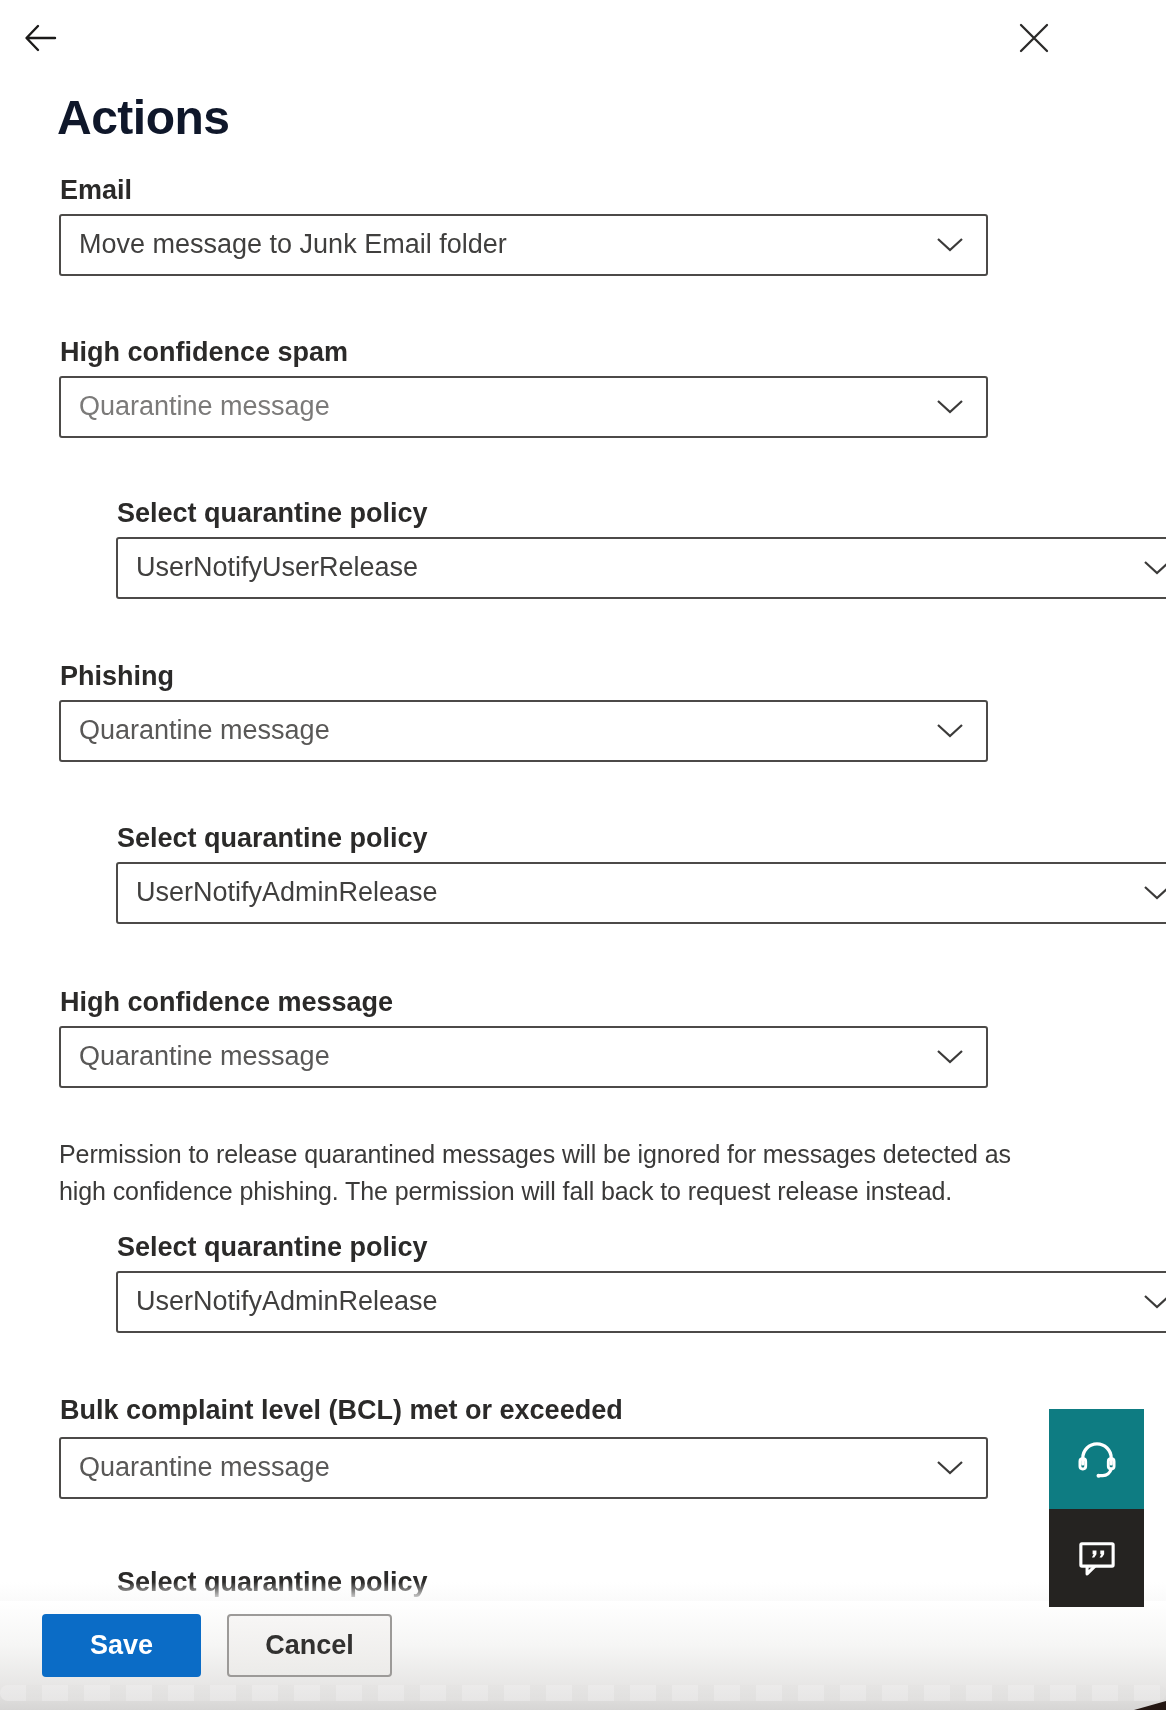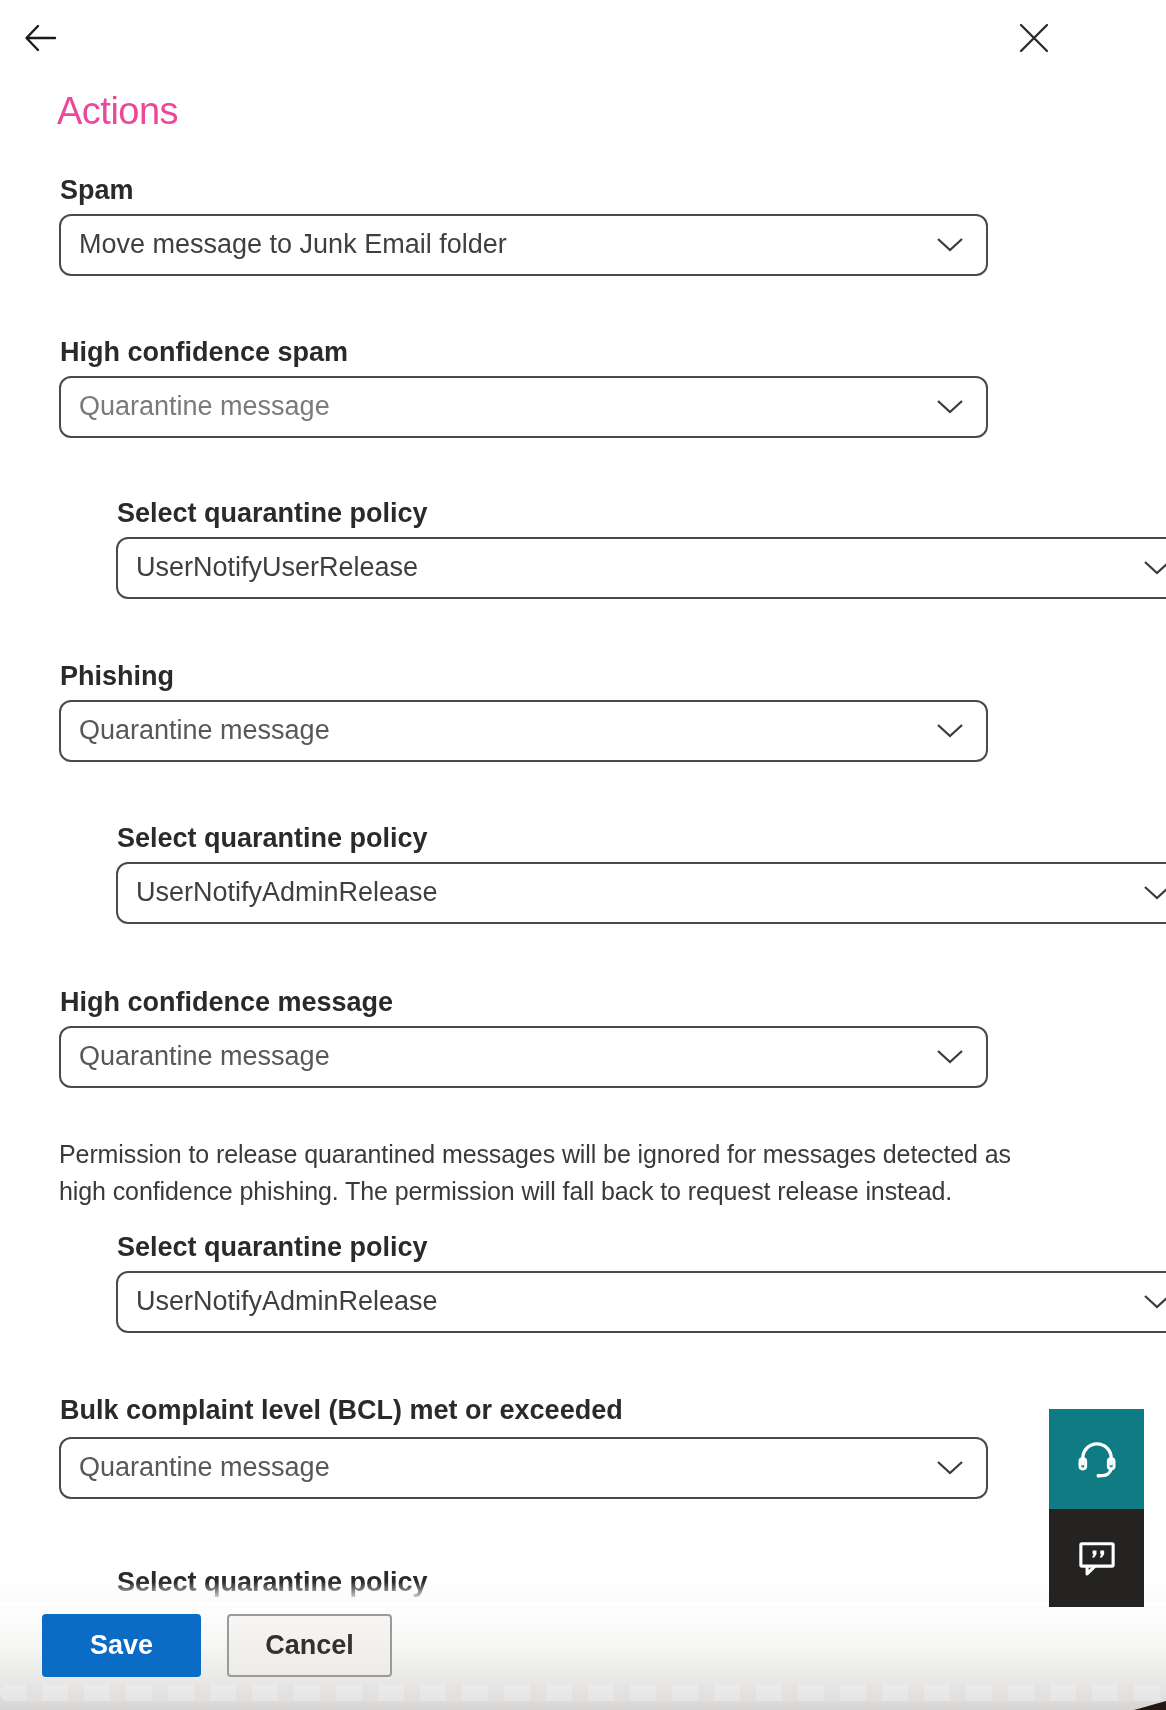--- a/index.html
+++ b/index.html
@@ -5,25 +5,25 @@
   html,body{margin:0;padding:0;background:#fff;}
   #screen{
     position:relative;width:1166px;height:1710px;overflow:hidden;background:#fff;
     font-family:"Liberation Sans",sans-serif;-webkit-font-smoothing:antialiased;
   }
   
   #content{position:absolute;left:0;top:0;width:1166px;height:1601px;overflow:hidden;background:#fff;}
   .iconbtn{position:absolute;background:none;border:0;padding:0;cursor:pointer;line-height:0;}
   #back-btn{left:22px;top:20px;width:36px;height:36px;}
   #close-btn{left:1017px;top:21px;width:34px;height:34px;}
-  #title{position:absolute;left:57px;top:90px;font-size:38px;font-weight:400;color:#ec4899;letter-spacing:-.5px;}
+  #title{position:absolute;left:57px;top:90px;font-size:48px;font-weight:700;color:#0f172a;letter-spacing:-.5px;}
   .lbl{position:absolute;left:60px;font-size:27px;font-weight:600;color:#2b2a29;line-height:33px;white-space:nowrap;}
   .lbl.sub{left:117px;}
   .dd{position:absolute;left:59px;width:929px;height:62px;box-sizing:border-box;
-      border:2px solid #4c4a48;border-radius:12px;background:#fff;cursor:pointer;padding-left:28px;}
+      border:2px solid #4c4a48;border-radius:3px;background:#fff;cursor:pointer;padding-left:28px;}
   .dd.sub{left:116px;width:1079px;}
   .dd .val{position:absolute;left:18px;top:0;line-height:57px;font-size:27px;white-space:nowrap;}
   .v-dark{color:#403f3e;}
   .v-mid{color:#595857;}
   .v-muted{color:#7b7a79;}
   .chev{position:absolute;right:22px;top:50%;margin-top:-8px;}
   #note{position:absolute;left:59px;top:1136px;font-size:25px;line-height:37px;color:#3b3a39;letter-spacing:-.1px;}
   #note div{white-space:nowrap;}
   
   #clip-fade{position:absolute;left:0;top:1582px;width:1166px;height:19px;
@@ -59,21 +59,21 @@
     </button>
 
     <button class="iconbtn" id="close-btn">
       <svg width="34" height="34" viewBox="0 0 34 34">
         <path d="M4 4 L30 30 M30 4 L4 30" fill="none" stroke="#2b2a29" stroke-width="2.3" stroke-linecap="round"></path>
       </svg>
     </button>
 
     <div id="title">Actions</div>
 
-    <div class="lbl" style="top:174px">Spam</div>
+    <div class="lbl" style="top:174px">Email</div>
     <div class="dd" style="top:214px">
       <span class="val v-dark">Move message to Junk Email folder</span>
       <svg class="chev" width="28" height="16" viewBox="0 0 28 16">
         <path d="M2 2 L14 13 L26 2" fill="none" stroke="#3b3a39" stroke-width="2.2"></path>
         </svg>
     </div>
 
     <div class="lbl" style="top:336px">High confidence spam</div>
     <div class="dd" style="top:376px">
       <span class="val v-muted">Quarantine message</span>

